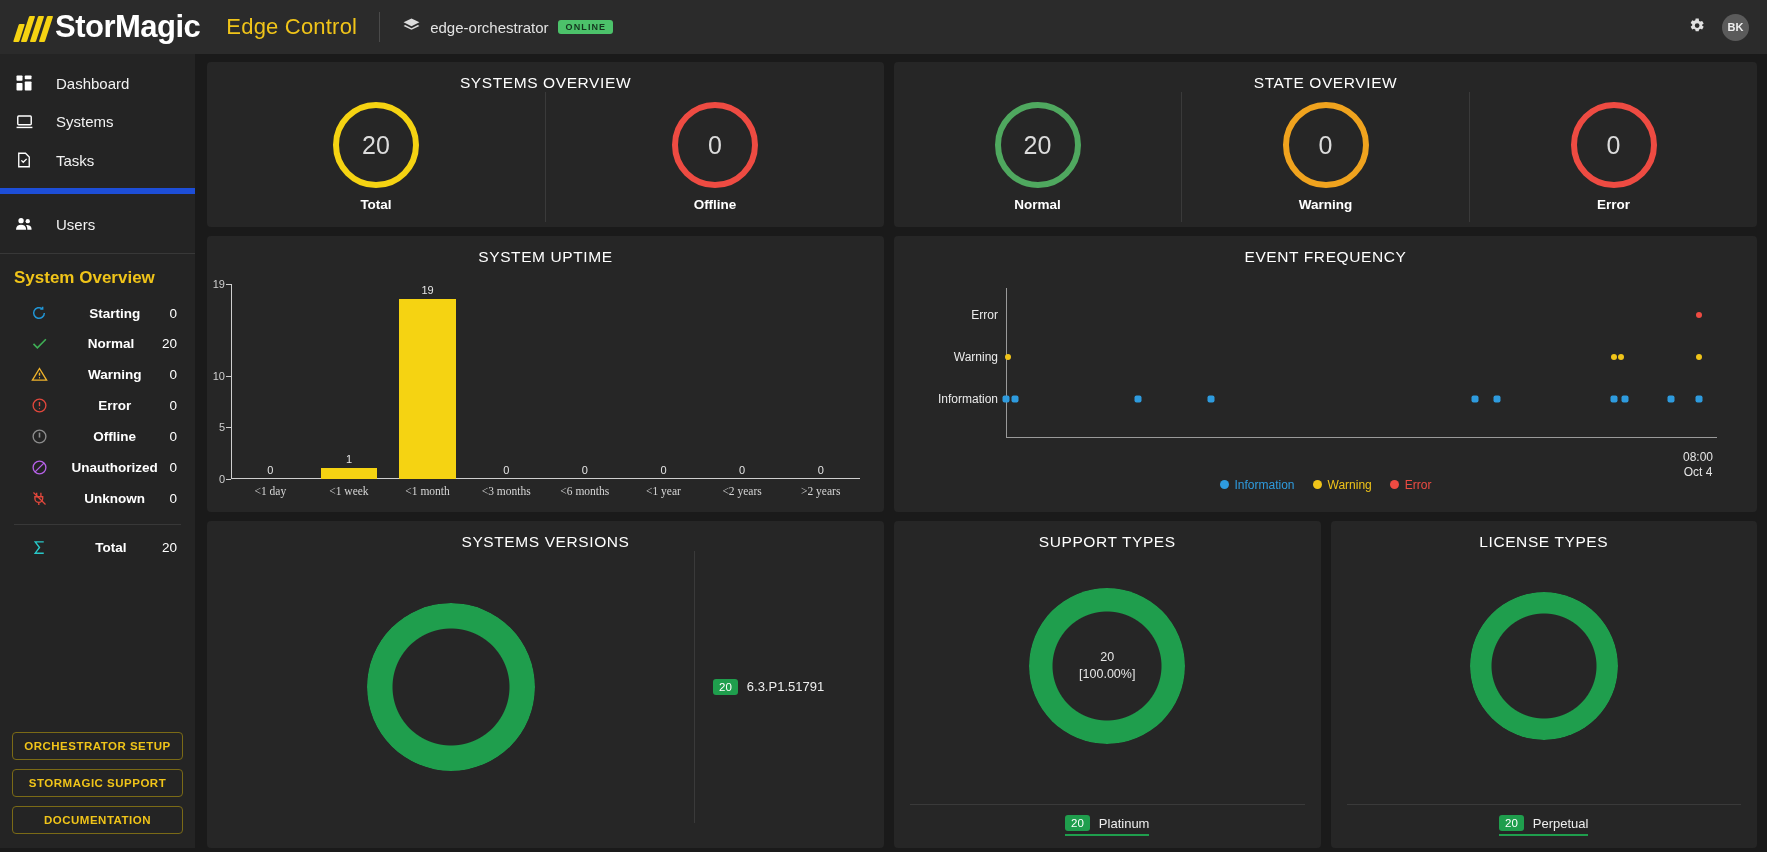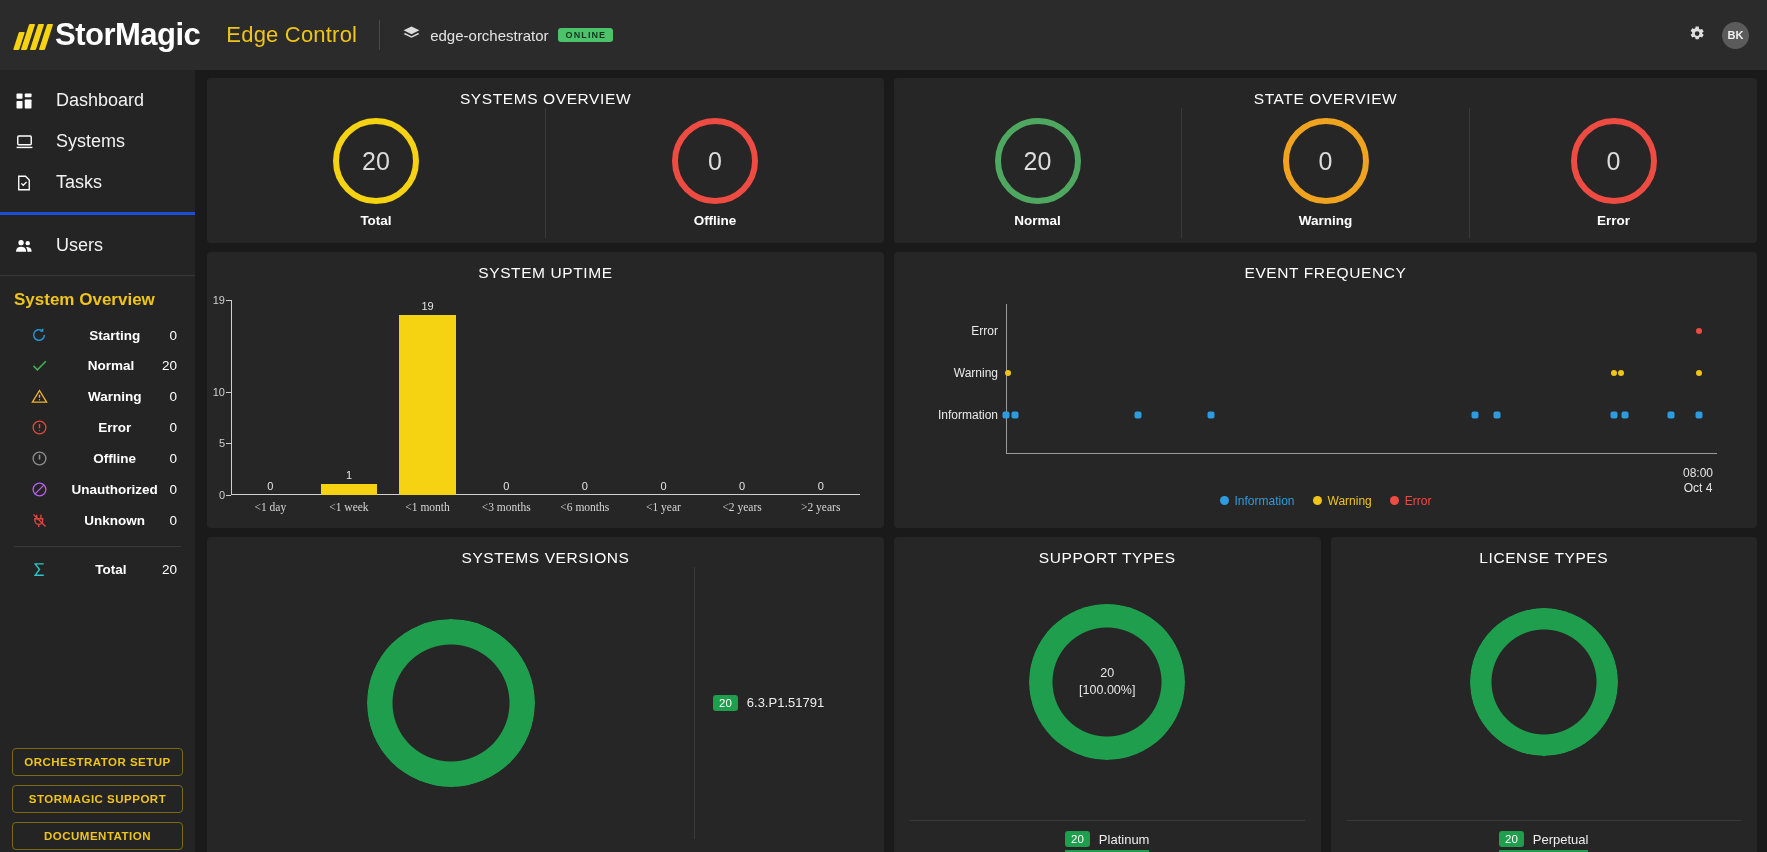--- a/index.html
+++ b/index.html
@@ -5,21 +5,21 @@
   * { box-sizing: border-box; margin: 0; padding: 0; }
   html, body {
     width: 1767px; height: 852px;
     background: #1a1a1a;
     font-family: "Liberation Sans", sans-serif;
     overflow: hidden;
     color: #e8e8e8;
   }
   
   .topbar {
-    height: 70px; width: 100%;
+    height: 54px; width: 100%;
     background: #2b2b2b;
     display: flex; align-items: center;
     padding: 0 18px 0 16px;
     position: relative;
   }
   .logo-wrap { display: flex; align-items: center; gap: 6px; }
   .logo-mark { display: flex; align-items: flex-end; height: 30px; gap: 3px; }
   .logo-mark i {
     display: block; width: 6px; height: 26px;
     background: #f5d312; transform: skewX(-18deg);
@@ -43,27 +43,27 @@
     font-size: 11px; font-weight: bold;
     display: flex; align-items: center; justify-content: center;
   }
   
   .body-wrap { display: flex; height: 794px; }
   .sidebar {
     width: 195px; flex: 0 0 195px; background: #242424;
     display: flex; flex-direction: column; position: relative;
   }
   .nav-group { padding: 10px 0 9px 0; }
-  .nav-group + .nav-group { border-top: 3px solid #1d4ed8; }
+  .nav-group + .nav-group { border-top: 6px solid #1d4ed8; }
   .nav-item {
     display: flex; align-items: center; gap: 20px;
     padding: 10px 0 10px 12px; cursor: pointer;
   }
   .nav-item .ico { width: 24px; display: flex; justify-content: center; color: #ffffff; }
-  .nav-label { font-size: 18px; color: #f2f2f2; }
+  .nav-label { font-size: 15px; color: #f2f2f2; }
   .sys-ov { border-top: 1px solid #383838; padding: 14px 14px 6px 14px; }
   .sys-ov-title { color: #f0c419; font-size: 17px; font-weight: bold; margin-bottom: 10px; }
   .st-row {
     display: flex; align-items: center;
     padding: 7px 4px 7px 12px; font-size: 13.5px; font-weight: bold;
   }
   .st-row .ico { width: 26px; display: flex; justify-content: center; }
   .st-row .lbl { margin-left: 8px; flex: 1; color: #ffffff; text-align: center; }
   .st-row .cnt { color: #ffffff; font-weight: normal; font-size: 13.5px; }
   .st-total { border-top: 1px solid #383838; margin-top: 10px; padding-top: 14px; }

